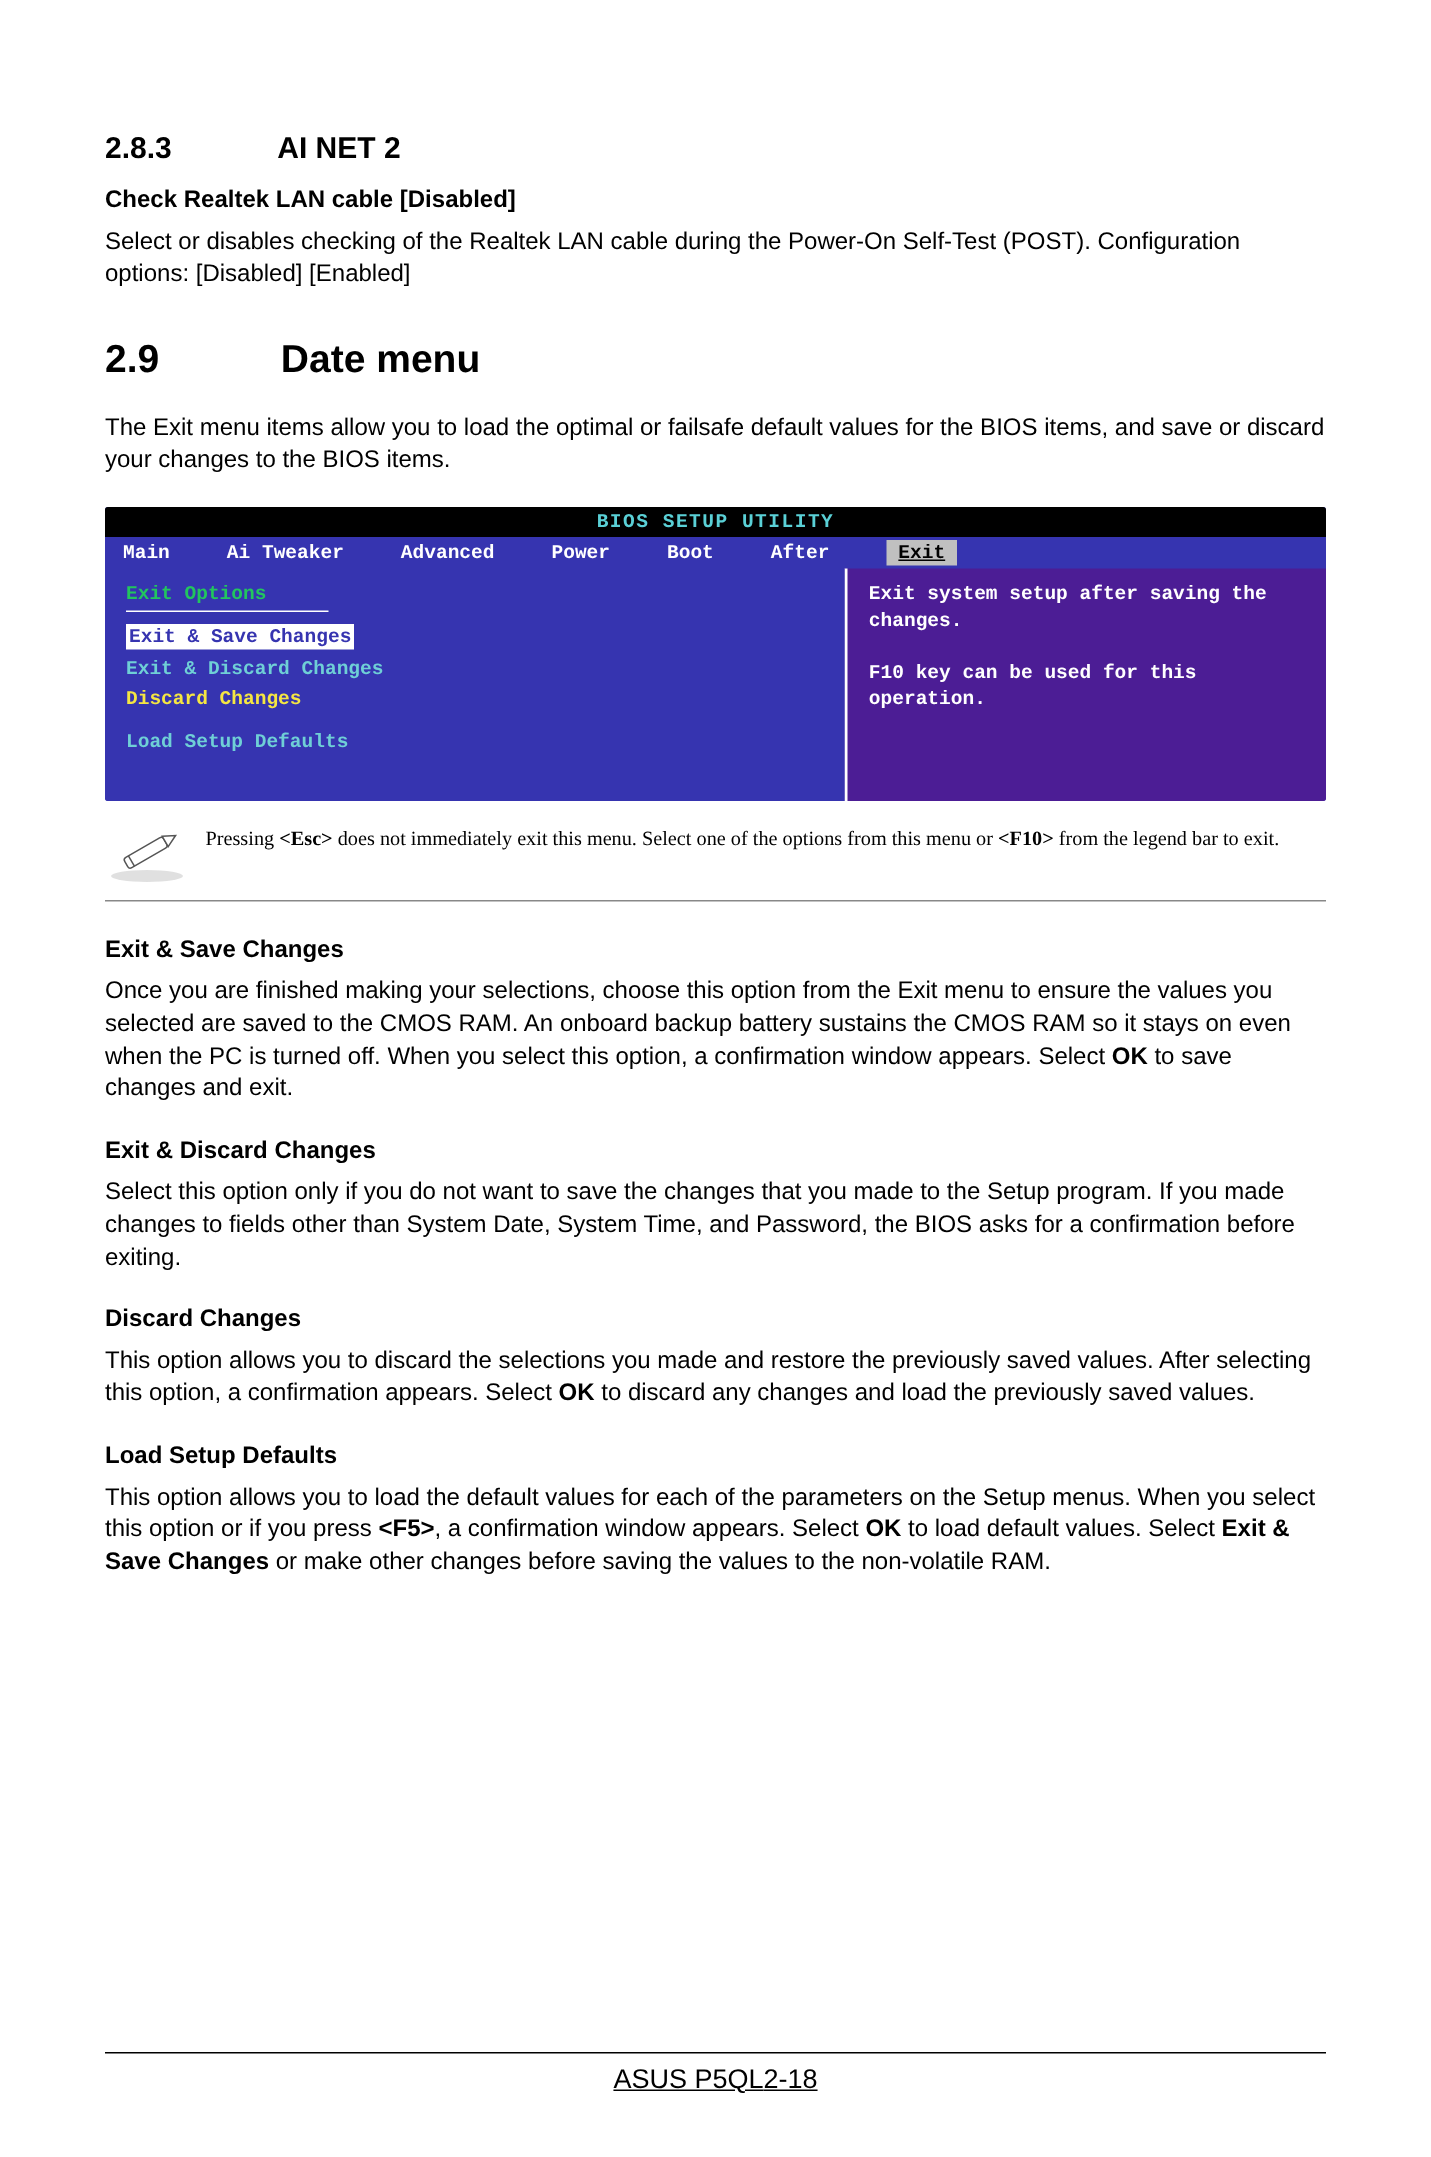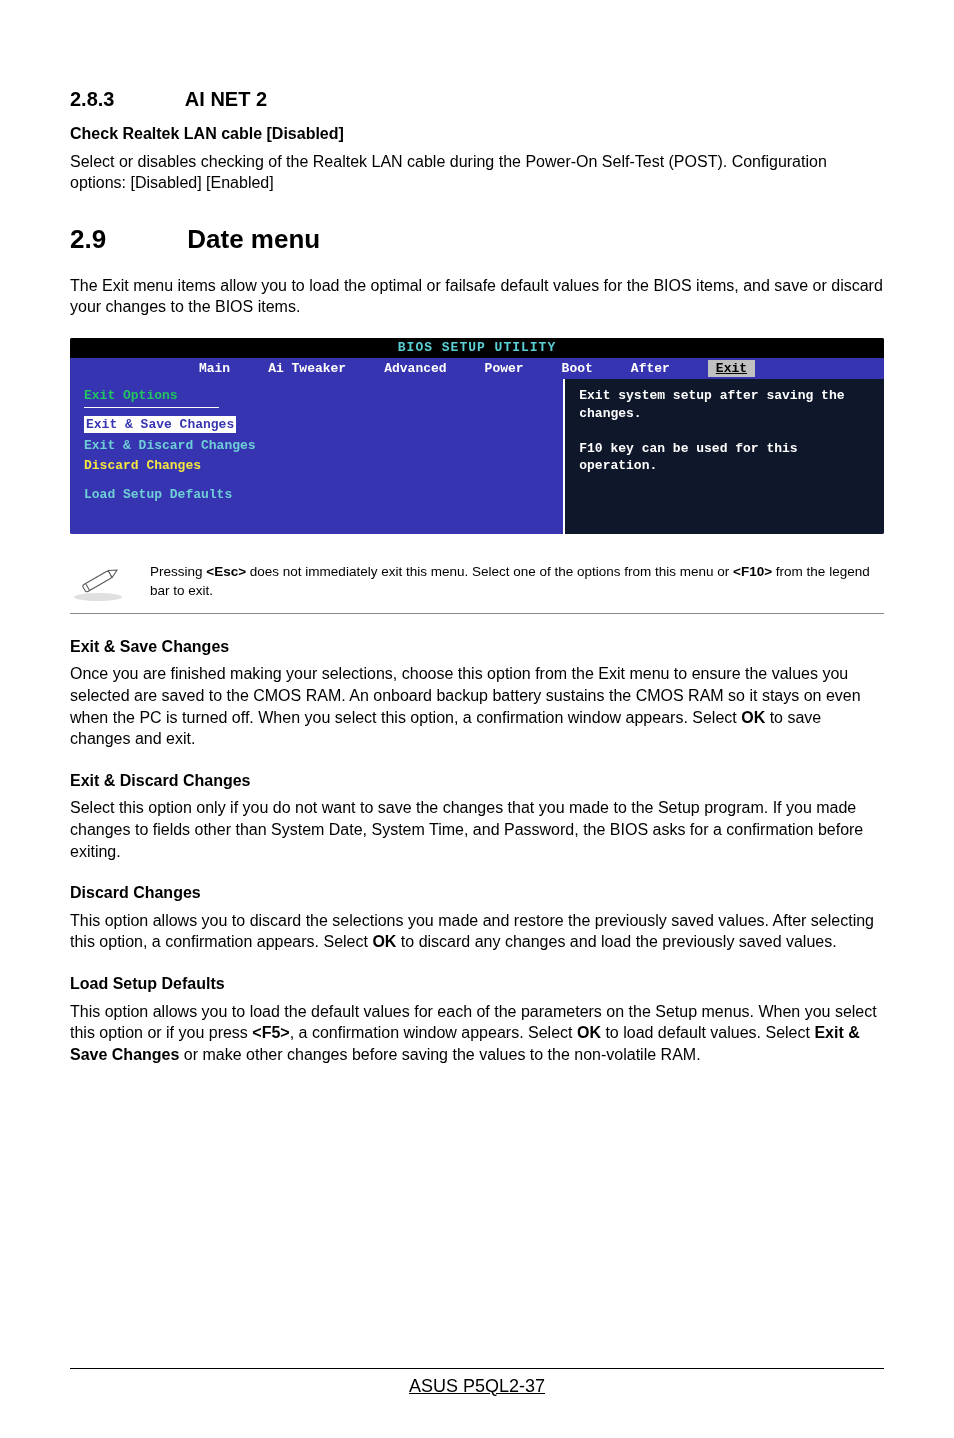--- a/index.html
+++ b/index.html
@@ -20,40 +20,39 @@
   p.body { margin-bottom: 20px; }
   h1.main-sec { font-size: 26px; font-weight: bold; margin: 28px 0 18px 0; }
   h1.main-sec .num { display: inline-block; width: 110px; }
 
   
   .bios-box {
     width: 100%;
     background: #3634b0;
     border-radius: 2px;
     overflow: hidden;
-    margin-bottom: 29px;
+    margin-bottom: 16px;
     font-family: "Courier New", monospace;
     font-size: 13px;
   }
   .bios-title {
     text-align: center;
     color: #5ad0d6;
     background: #000;
     font-weight: bold;
     letter-spacing: 1px;
     padding: 1px 0;
   }
   .bios-menubar {
     display: flex;
     background: #3634b0;
     color: #fff;
     font-weight: bold;
     padding: 2px 12px;
     gap: 38px;
-    justify-content: center;
   }
   .bios-menubar span { white-space: pre; }
   .bios-menubar .sel {
     background: #c0c0c0;
     color: #000000;
     padding: 0 8px;
     text-decoration: underline;
   }
   .bios-body {
     display: flex;
@@ -77,29 +76,29 @@
   .bios-left .item.sel {
     background: #ffffff;
     color: #3634b0;
     display: inline-block;
     padding: 0 2px;
   }
   .bios-left .item.yellow { color: #f5e642; font-weight: bold;}
   .bios-left .item.blue   { color: #6fcfd6; font-weight: bold;}
   .bios-right {
     flex: 1;
-    background: #0f172a;
+    background: #4c1d95;
     border-left: 2px solid #fff;
     padding: 8px 14px 24px 14px;
     color: #fff;
   }
   .bios-right .help { font-weight: bold; color: #fff; line-height: 1.35; white-space: pre-line;}
 
   
-  .note-row { display: flex; align-items: flex-start; gap: 24px; margin: 4px 0 8px 0; border-bottom: 1px solid #888; padding-bottom: 10px;}
+  .note-row { display: flex; align-items: flex-start; gap: 11px; margin: 4px 0 8px 0; border-bottom: 1px solid #888; padding-bottom: 10px; font-family: Liberation Serif, serif;}
   .note-row svg { flex: 0 0 auto; }
   .note-row p { font-size: 13.5px; line-height: 1.4; }
   .note-row b { font-weight: bold; }
 
   .sec-block { margin-top: 22px; }
 
   .footer {
     position: absolute;
     bottom: 40px;
     left: 70px;
@@ -194,14 +193,14 @@
 
 <div class="sec-block" style="margin-top:4px;">
   <h3 class="subhead">Load Setup Defaults</h3>
   <p class="body">
     <span>This option allows you to load the default values for each of the parameters on the Setup menus. When you select this option or if you press </span><b>&lt;F5&gt;</b><span>, a confirmation window appears. Select </span><b>OK</b><span> to load default values. Select </span><b>Exit &amp; Save Changes</b><span> or make other changes before saving the values to the non-volatile RAM.</span>
   </p>
 </div>
 
 <div class="footer">
   <span>ASUS P5QL</span>
-  <span>2-37</span>
+  <span>2-18</span>
 </div>
 
 </body></html>

